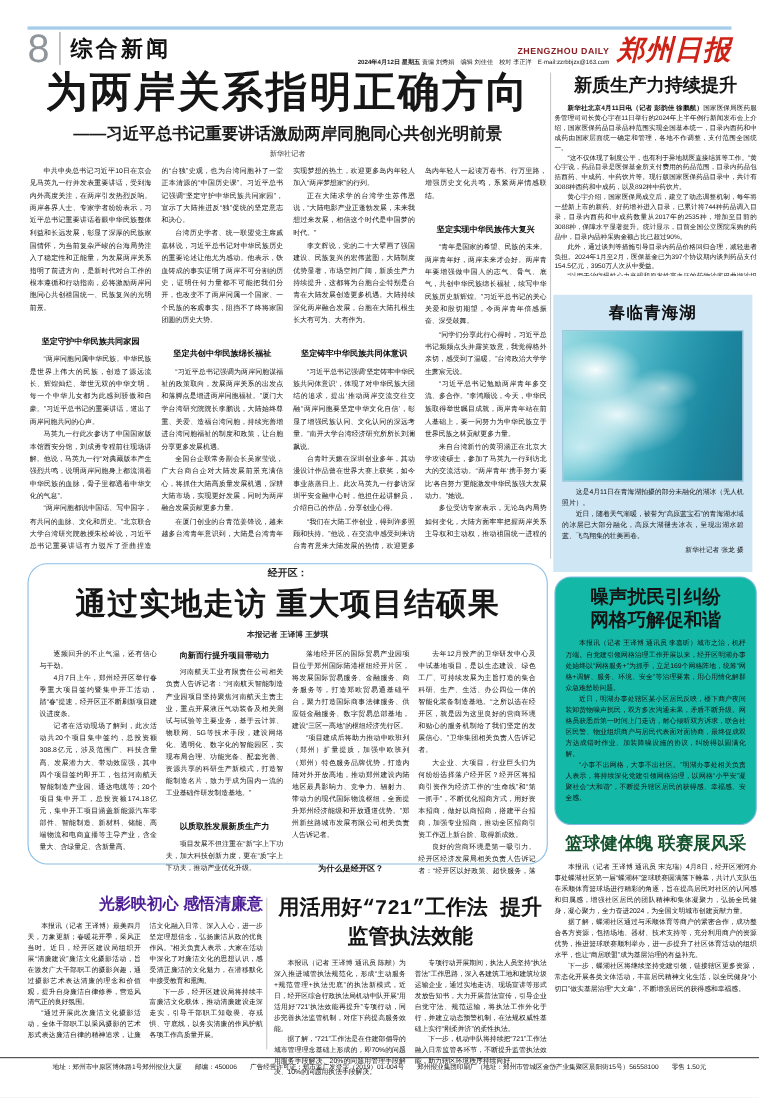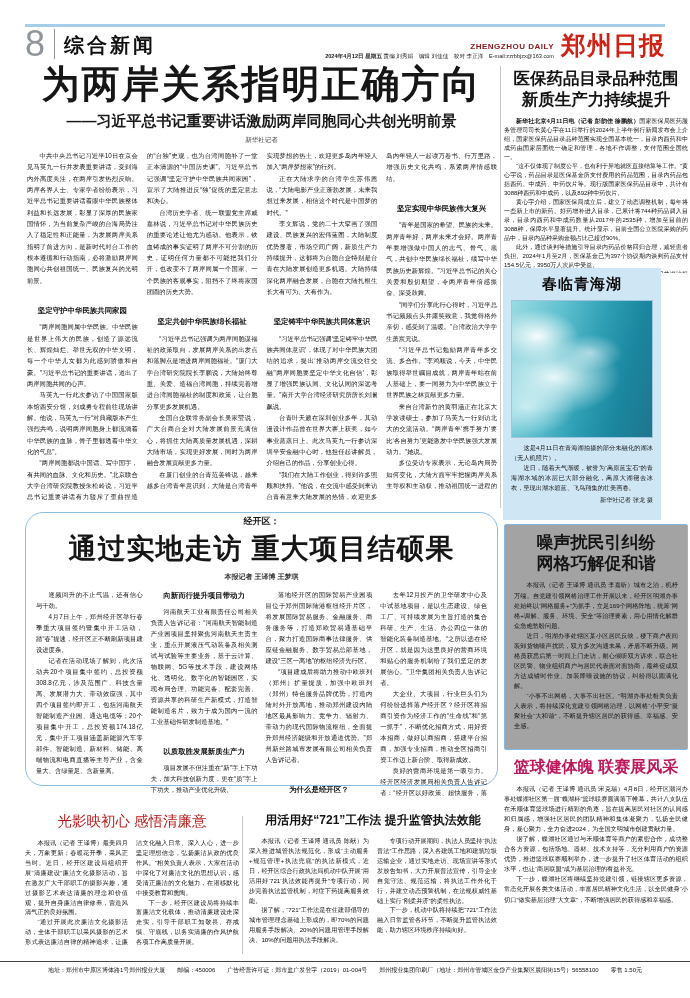--- a/index.html
+++ b/index.html
@@ -9,73 +9,73 @@
   .topbar{position:absolute;left:25px;right:25px;top:24px;height:3px;background:#a5cde9;}
   .masthead{position:absolute;left:25px;right:25px;top:29px;height:32px;display:flex;align-items:flex-start;}
   .pagenum{font-size:36px;line-height:30px;color:#8f959a;font-weight:400;}
   .mast-rule{width:1px;height:30px;background:#8f959a;margin:0 9px;}
   .section-title{font-size:20px;font-weight:bold;letter-spacing:3px;line-height:32px;color:#111;}
   .mast-right{margin-left:auto;display:flex;align-items:flex-end;}
   .mast-right-text{display:flex;flex-direction:column;align-items:flex-end;justify-content:flex-end;height:32px;}
   .paper-en{font-size:8px;font-weight:bold;color:#8d1d22;letter-spacing:.5px;margin-left:40px;}
   .dateline{font-size:5.6px;color:#222;margin-top:2px;white-space:nowrap;}
   .dateline b{font-weight:bold;}
-  .logo-cn{font-family:"DejaVu Serif","Liberation Serif",serif;font-weight:bold;
+  .logo-cn{font-family:"DejaVu Serif","Liberation Serif",serif;font-style:italic;font-weight:bold;
            font-size:25px;line-height:30px;color:#cf2217;margin-left:7px;letter-spacing:1px;}
   
   .para{margin:0;text-indent:2em;text-align:justify;}
   .subhead{margin:18px 0 4px;text-align:center;font-weight:bold;font-size:1.18em;}
   .bodytext{column-fill:auto;overflow:hidden;}
   
   .main-art{position:absolute;left:25px;top:64px;width:473px;}
   .main-headline{font-size:38px;font-weight:bold;text-align:center;letter-spacing:2px;color:#161616;line-height:1.1;}
   .main-subtitle{font-size:15px;font-weight:bold;text-align:center;margin-top:6px;color:#1a1a1a;}
   .main-byline{font-size:6.5px;text-align:center;margin-top:5px;color:#444;}
   .main-body{position:absolute;left:27px;top:150px;width:470px;height:358px;
              column-count:4;column-gap:9px;font-size:6.3px;line-height:1.8;}
   .vrule-main{position:absolute;left:500px;top:66px;width:1px;height:442px;background:#c9c9c9;}
   
   .medicare{position:absolute;left:504px;top:68px;width:184px;}
   .medicare-title{font-size:16.5px;font-weight:bold;text-align:center;line-height:1.3;color:#141414;}
   .medicare-body{margin-top:6px;height:156px;font-size:6px;line-height:1.5;overflow:hidden;}
   
-  .photobox{position:absolute;left:503px;top:268px;width:158px;height:252px;background:#cfe6f5;
+  .photobox{position:absolute;left:503px;top:268px;width:181px;height:252px;background:#cfe6f5;
             box-sizing:border-box;padding:7px 8px;}
   .photobox-title{font-size:15px;font-weight:bold;text-align:center;color:#0d0d0d;margin-bottom:6px;letter-spacing:1px;}
   .photo{height:136px;border:1px solid #9dc6dd;
     background:
       radial-gradient(ellipse 60px 38px at 18% 26%, rgba(255,255,255,.95), rgba(255,255,255,0) 70%),
       radial-gradient(ellipse 92px 52px at 30% 56%, rgba(240,251,252,.95), rgba(240,251,252,0) 72%),
       radial-gradient(ellipse 70px 42px at 10% 78%, rgba(214,242,246,.85), rgba(214,242,246,0) 70%),
       radial-gradient(ellipse 46px 26px at 56% 38%, rgba(255,255,255,.55), rgba(255,255,255,0) 70%),
       linear-gradient(105deg,#9adbe2 0%,#5fc0cf 30%,#2e9fb4 55%,#1b87a0 76%,#20758e 100%);}
   .photo-caption{margin-top:5px;font-size:6.2px;line-height:1.62;}
   .photo-credit{margin-top:3px;font-size:6.2px;text-align:right;color:#222;}
   
   .noisebox{position:absolute;left:504px;top:524px;width:184px;height:226px;box-sizing:border-box;
-            border:1px solid #85b9e2;border-radius:2px;padding:8px 9px;background:#a3a3a3;}
+            border:1px solid #85b9e2;border-radius:15px;padding:8px 9px;background:#14b8a6;}
   .noise-title{font-size:17px;font-weight:bold;text-align:center;line-height:1.22;color:#141414;margin-bottom:6px;}
   .noise-body{font-size:6.2px;line-height:1.62;height:150px;overflow:hidden;}
   
   .basketball{position:absolute;left:504px;top:757px;width:184px;height:200px;}
-  .bb-title{font-size:16px;font-weight:bold;text-align:center;color:#be185d;margin-bottom:6px;}
+  .bb-title{font-size:16px;font-weight:bold;text-align:center;color:#14532d;margin-bottom:6px;}
   .bb-body{font-size:6.2px;line-height:1.62;height:168px;overflow:hidden;}
   
   .kaifaqu{position:absolute;left:25px;top:512px;width:473px;height:274px;box-sizing:border-box;
            border:1px solid #8abde4;border-radius:18px;padding-top:2px;background:#fff;}
   .kfq-kicker{font-size:9px;font-weight:bold;text-align:center;color:#1d1d1d;}
   .kfq-headline{font-size:28px;font-weight:bold;text-align:center;letter-spacing:1px;color:#161616;margin-top:2px;}
   .kfq-byline{font-size:7px;font-weight:bold;text-align:center;margin-top:4px;color:#333;}
   .kfq-body{margin:7px 10px 0;height:212px;column-count:4;column-gap:8px;font-size:6.3px;line-height:1.75;}
   
   .photography{position:absolute;left:25px;top:812px;width:214px;}
-  .pg-title{font-size:14.5px;font-weight:normal;text-align:center;color:#b91c1c;}
+  .pg-title{font-size:14.5px;font-weight:bold;text-align:right;color:#4c1d95;}
   .pg-body{margin-top:7px;height:112px;column-count:2;column-gap:8px;font-size:6.2px;line-height:1.6;}
   .worklaw{position:absolute;left:249px;top:812px;width:248px;}
-  .wl-title{font-size:12px;font-weight:bold;text-align:center;color:#141414;}
+  .wl-title{font-size:19px;font-weight:bold;text-align:center;color:#141414;font-family:Liberation Mono, monospace;}
   .wl-body{margin-top:7px;height:112px;column-count:2;column-gap:8px;font-size:6.2px;line-height:1.6;}
   .vrule-bot{position:absolute;left:242px;top:816px;width:1px;height:138px;background:#c9c9c9;}
   
   .footer-rule{position:absolute;left:0;right:0;top:961px;height:1px;background:#444;}
   .footer{position:absolute;left:0;right:0;top:966px;font-size:6px;text-align:center;color:#111;}
 </style>
 </head>
 <body>
 
 <div class="page">
@@ -124,21 +124,20 @@
       <p class="para">“青年是国家的希望、民族的未来。两岸青年好，两岸未来才会好。两岸青年要增强做中国人的志气、骨气、底气，共创中华民族绵长福祉，续写中华民族历史新辉煌。”习近平总书记的关心关爱和殷切期望，令两岸青年倍感振奋、深受鼓舞。</p>
       <p class="para">“同学们分享此行心得时，习近平总书记频频点头并露笑致意，我觉得格外亲切，感受到了温暖。”台湾政治大学学生萧宸元说。</p>
       <p class="para">“习近平总书记勉励两岸青年多交流、多合作。”李鸿顺说，今天，中华民族取得举世瞩目成就，两岸青年站在前人基础上，要一同努力为中华民族立于世界民族之林贡献更多力量。</p>
       <p class="para">来自台湾新竹的黄羽涵正在北京大学攻读硕士，参加了马英九一行到访北大的交流活动。“两岸青年‘携手努力’要比‘各自努力’更能激发中华民族强大发展动力。”她说。</p>
       <p class="para">多位受访专家表示，无论岛内局势如何变化，大陆方面牢牢把握两岸关系主导权和主动权，推动祖国统一进程的决心坚定不移，两岸同胞走亲走近、共创美好未来的时代潮流不可阻挡。</p>
       <p class="para" style="text-align: right; font-weight: 700;">新华社北京4月11日电</p>
     </div>
   <div class="vrule-main"></div>
 
   <div class="medicare">
-    <div class="medicare-title">医保药品目录品种范围</div>
     <div class="medicare-title">新质生产力持续提升</div>
     <div class="medicare-body bodytext">
         <p class="para"><b>新华社北京4月11日电（记者 彭韵佳 徐鹏航）</b>国家医保局医药服务管理司司长黄心宇在11日举行的2024年上半年例行新闻发布会上介绍，国家医保药品目录品种范围实现全国基本统一，目录内西药和中成药由国家层面统一确定和管理，各地不作调整，支付范围全国统一。</p>
         <p class="para">“这不仅体现了制度公平，也有利于异地就医直接结算等工作。”黄心宇说，药品目录是医保基金所支付费用的药品范围，目录内药品包括西药、中成药、中药饮片等。现行版国家医保药品目录中，共计有3088种西药和中成药，以及892种中药饮片。</p>
         <p class="para">黄心宇介绍，国家医保局成立后，建立了动态调整机制，每年将一些新上市的新药、好药增补进入目录，已累计将744种药品调入目录，目录内西药和中成药数量从2017年的2535种，增加至目前的3088种，保障水平显著提升。统计显示，目前全国公立医院采购的药品中，目录内品种采购金额占比已超过90%。</p>
         <p class="para">此外，通过谈判等措施引导目录内药品价格回归合理，减轻患者负担。2024年1月至2月，医保基金已为397个协议期内谈判药品支付154.5亿元，3950万人次从中受益。</p>
         <p class="para">“以用于治疗慢性心力衰竭和原发性高血压的药物沙库巴曲缬沙坦片为例，进医保目录前，该药日均治疗费用近70元。”黄心宇说，2019年准入谈判及两次续约后，现个人日均治疗费用经基本医保报销后不足5元，初步统计，今年1月至2月已有超过500万人次获益。</p>
       </div>
   </div>
 

